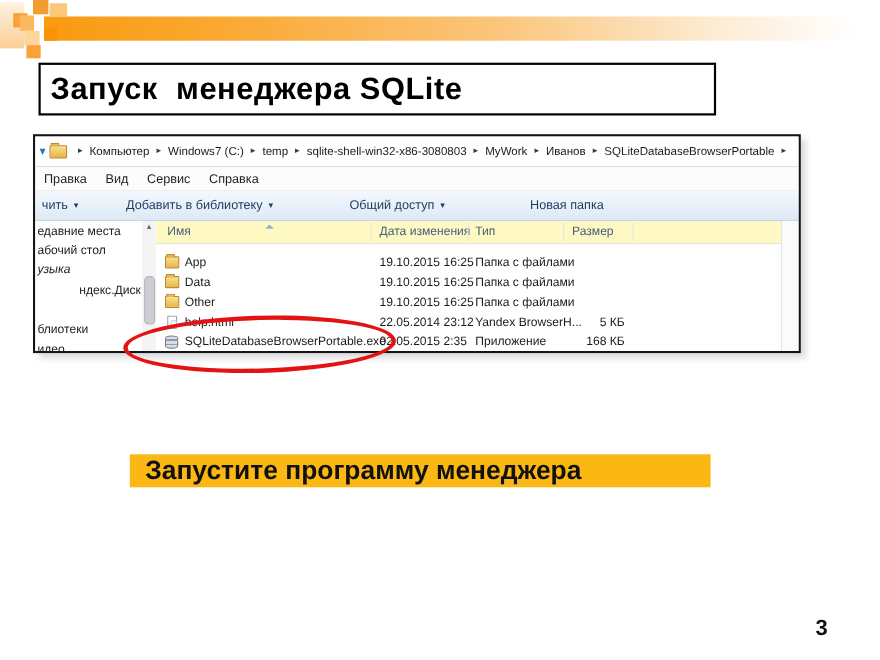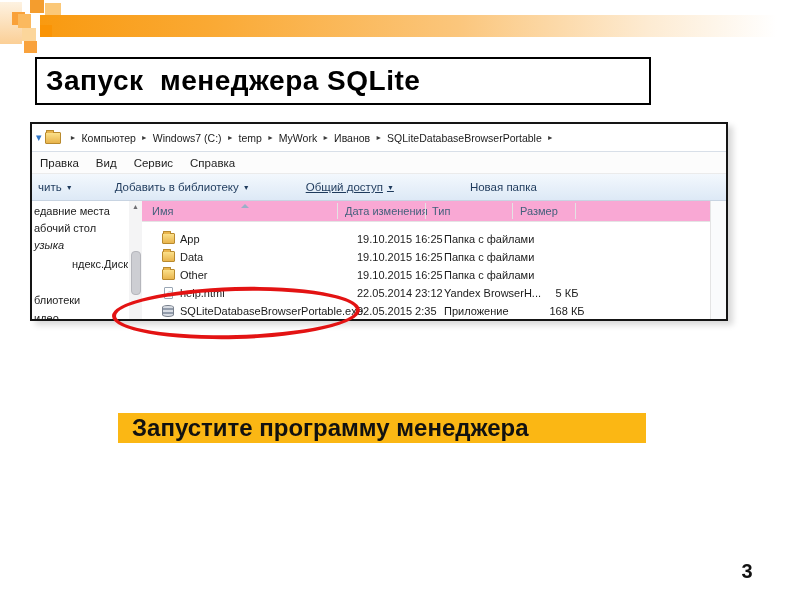--- a/index.html
+++ b/index.html
@@ -38,47 +38,47 @@
   .crumbs{display:flex;align-items:center;font-size:10.5px;color:#1b1b1b;overflow:hidden;}
   .crumb{display:flex;align-items:center;cursor:default;}
   .crumb .sep,.trail-sep{font-size:7px;color:#3c3c3c;margin:0 5px;}
   .menubar{height:21px;display:flex;align-items:center;gap:17px;padding-left:8px;
     background:#fcfcfc;border-bottom:1px solid #ebebeb;font-size:11.5px;color:#1e1e1e;}
   .toolbar{height:26px;display:flex;align-items:center;background:linear-gradient(180deg,#f3f8fd 0%,#dde9f6 100%);
     border-bottom:1px solid #c8d4e2;font-size:11.5px;color:#1e3a5c;white-space:nowrap;gap:16px;}
   .tool-item{display:flex;align-items:center;gap:4px;padding:0 6px;}
   .tool-item .tarrow{font-size:7px;color:#1e3a5c;}
   .tool-item:nth-of-type(2){margin-left:14px;}
-  .tool-item:nth-of-type(3){margin-left:28px;text-decoration:underline;}
+  .tool-item:nth-of-type(3){margin-left:40px;}
   .tool-item:nth-of-type(4){margin-left:48px;}
   .main{height:121px;display:flex;position:relative;}
 
   
   .sidebar{width:97px;position:relative;background:#fff;overflow:hidden;text-align:center;}
   .side-item{position:absolute;left:2px;font-size:11px;color:#222;white-space:nowrap;cursor:default;}
   .side-scroll{width:13px;position:relative;background:#f4f4f5;}
   .side-scroll .up{position:absolute;top:2px;left:0;width:13px;text-align:center;font-size:7px;color:#6e6e72;}
   .side-thumb{position:absolute;left:2px;top:50px;width:8px;height:42px;background:#cdced3;
     border:1px solid #b5b6bc;border-radius:4px;}
 
   
   .filelist{flex:1;position:relative;background:#fff;overflow:hidden;}
-  .lheader{position:absolute;left:0;top:0;right:0;height:20px;background:#f9a8d4;
+  .lheader{position:absolute;left:0;top:0;right:0;height:20px;background:#fef9c3;
     border-bottom:1px solid #e4e4e4;font-size:11px;color:#44607c;}
   .lheader span{position:absolute;top:4px;}
   .h-name{left:10px;} .h-date{left:203px;} .h-type{left:290px;} .h-size{left:378px;}
   .h-div{position:absolute;top:2px;width:1px;height:16px;background:#e3e3e3;}
   .sort-caret{position:absolute;left:99px;top:3px;width:0;height:0;
     border-left:4px solid transparent;border-right:4px solid transparent;border-bottom:4px solid #9ab0c8;}
-  .rows{position:absolute;left:0;top:29px;right:0;margin-left:12px;}
+  .rows{position:absolute;left:0;top:29px;right:0;}
   .frow{position:relative;height:18px;font-size:11px;color:#1b1b1b;cursor:default;}
   .frow span{position:absolute;top:3px;white-space:nowrap;}
   .f-icon{left:8px;top:3px;width:13px;height:11px;}
   .f-name{left:26px;} .f-date{left:203px;} .f-type{left:290px;}
-  .f-size{left:380px;width:66px;text-align:center;}
+  .f-size{left:360px;width:66px;text-align:right;}
   .icon-folder{background:linear-gradient(180deg,#FBE08A,#E9B54D);border:1px solid #B98A2E;
     border-radius:1px;box-sizing:border-box;}
   .icon-folder::before{content:"";position:absolute;top:-3px;left:0;width:6px;height:2px;
     background:#E9B54D;border:1px solid #B98A2E;border-bottom:none;border-radius:1px 1px 0 0;}
   .icon-html-file{left:10px;width:9px;height:12px;background:#fff;border:1px solid #9aa7b5;
     border-radius:1px;box-sizing:border-box;}
   .icon-html-file::after{content:"";position:absolute;left:2px;top:3px;width:4px;height:4px;
     border:1px solid #c9d2da;border-radius:50%;}
   .icon-database{width:12px;height:12px;border:1px solid #79818d;border-radius:45%/20%;box-sizing:border-box;
     background:repeating-linear-gradient(180deg,#d9dde4 0 2.5px,#929cab 2.5px 3.8px);}
@@ -128,20 +128,24 @@
         <span class="crumb">
           <span class="sep">►</span>
           <span>Windows7 (C:)</span>
         </span>
 
         <span class="crumb">
           <span class="sep">►</span>
           <span>temp</span>
         </span>
 
+        <span class="crumb">
+          <span class="sep">►</span>
+          <span>sqlite-shell-win32-x86-3080803</span>
+        </span>
 
         <span class="crumb">
           <span class="sep">►</span>
           <span>MyWork</span>
         </span>
 
         <span class="crumb">
           <span class="sep">►</span>
           <span>Иванов</span>
         </span>

